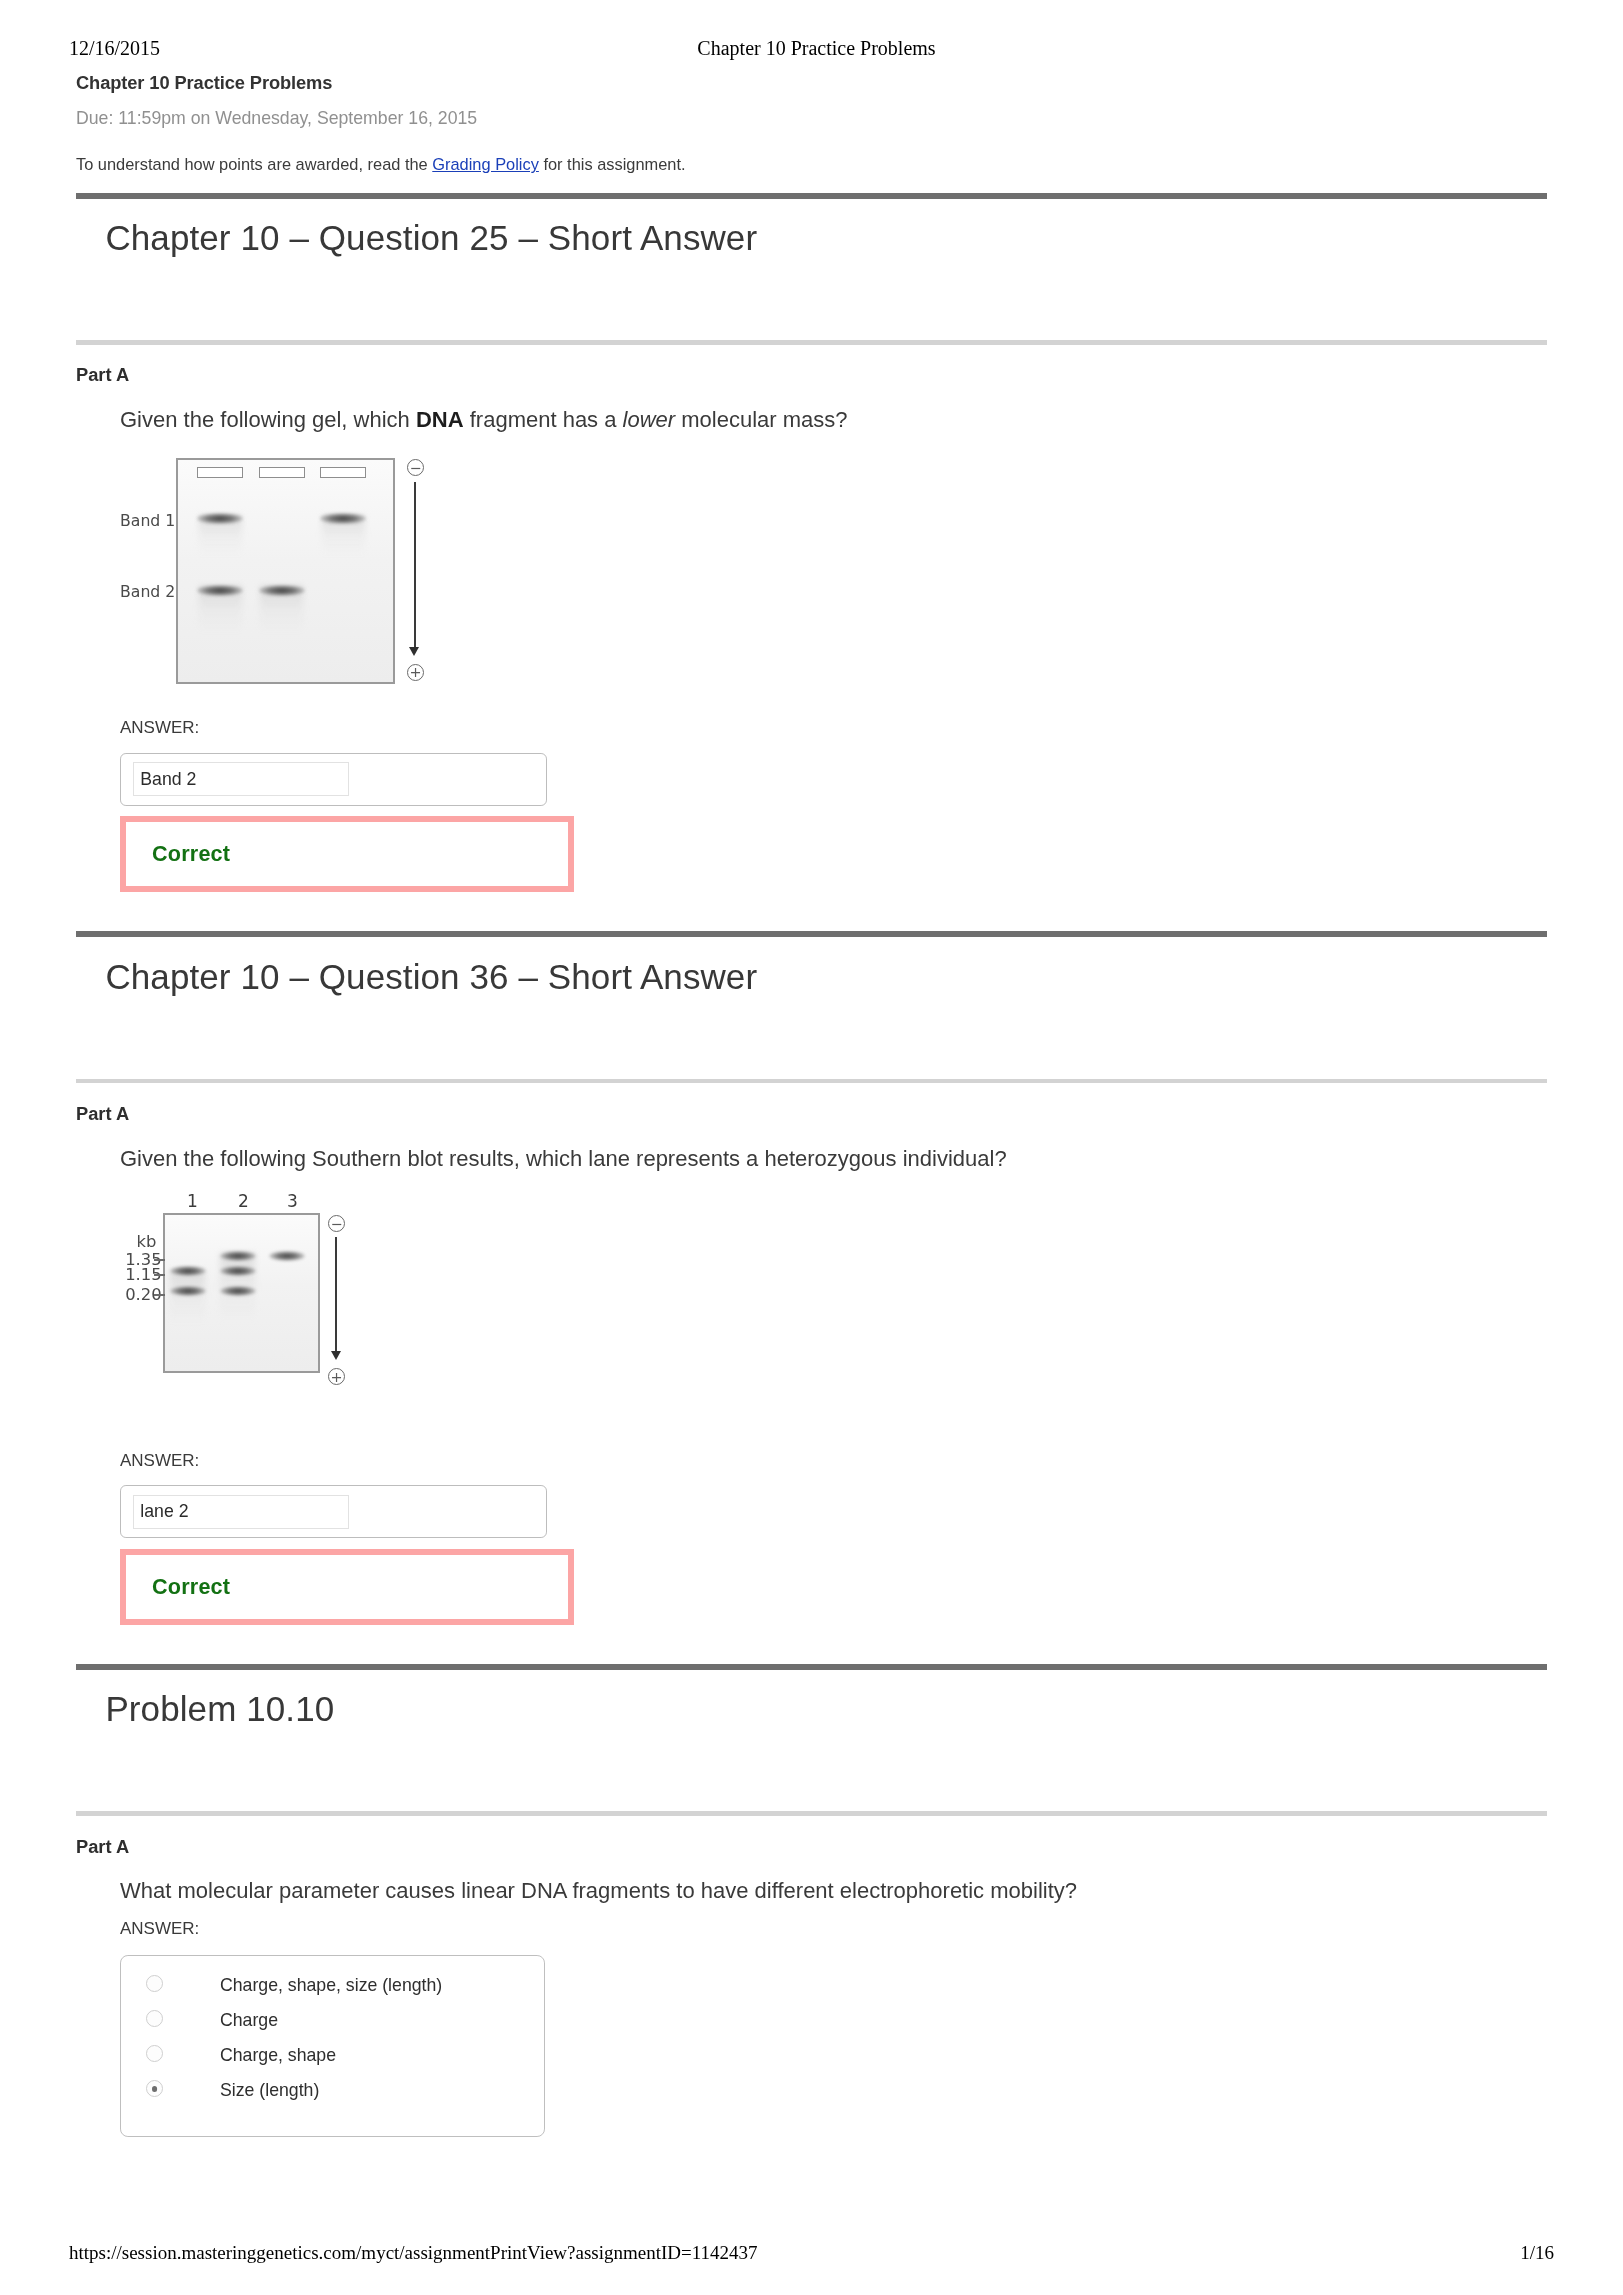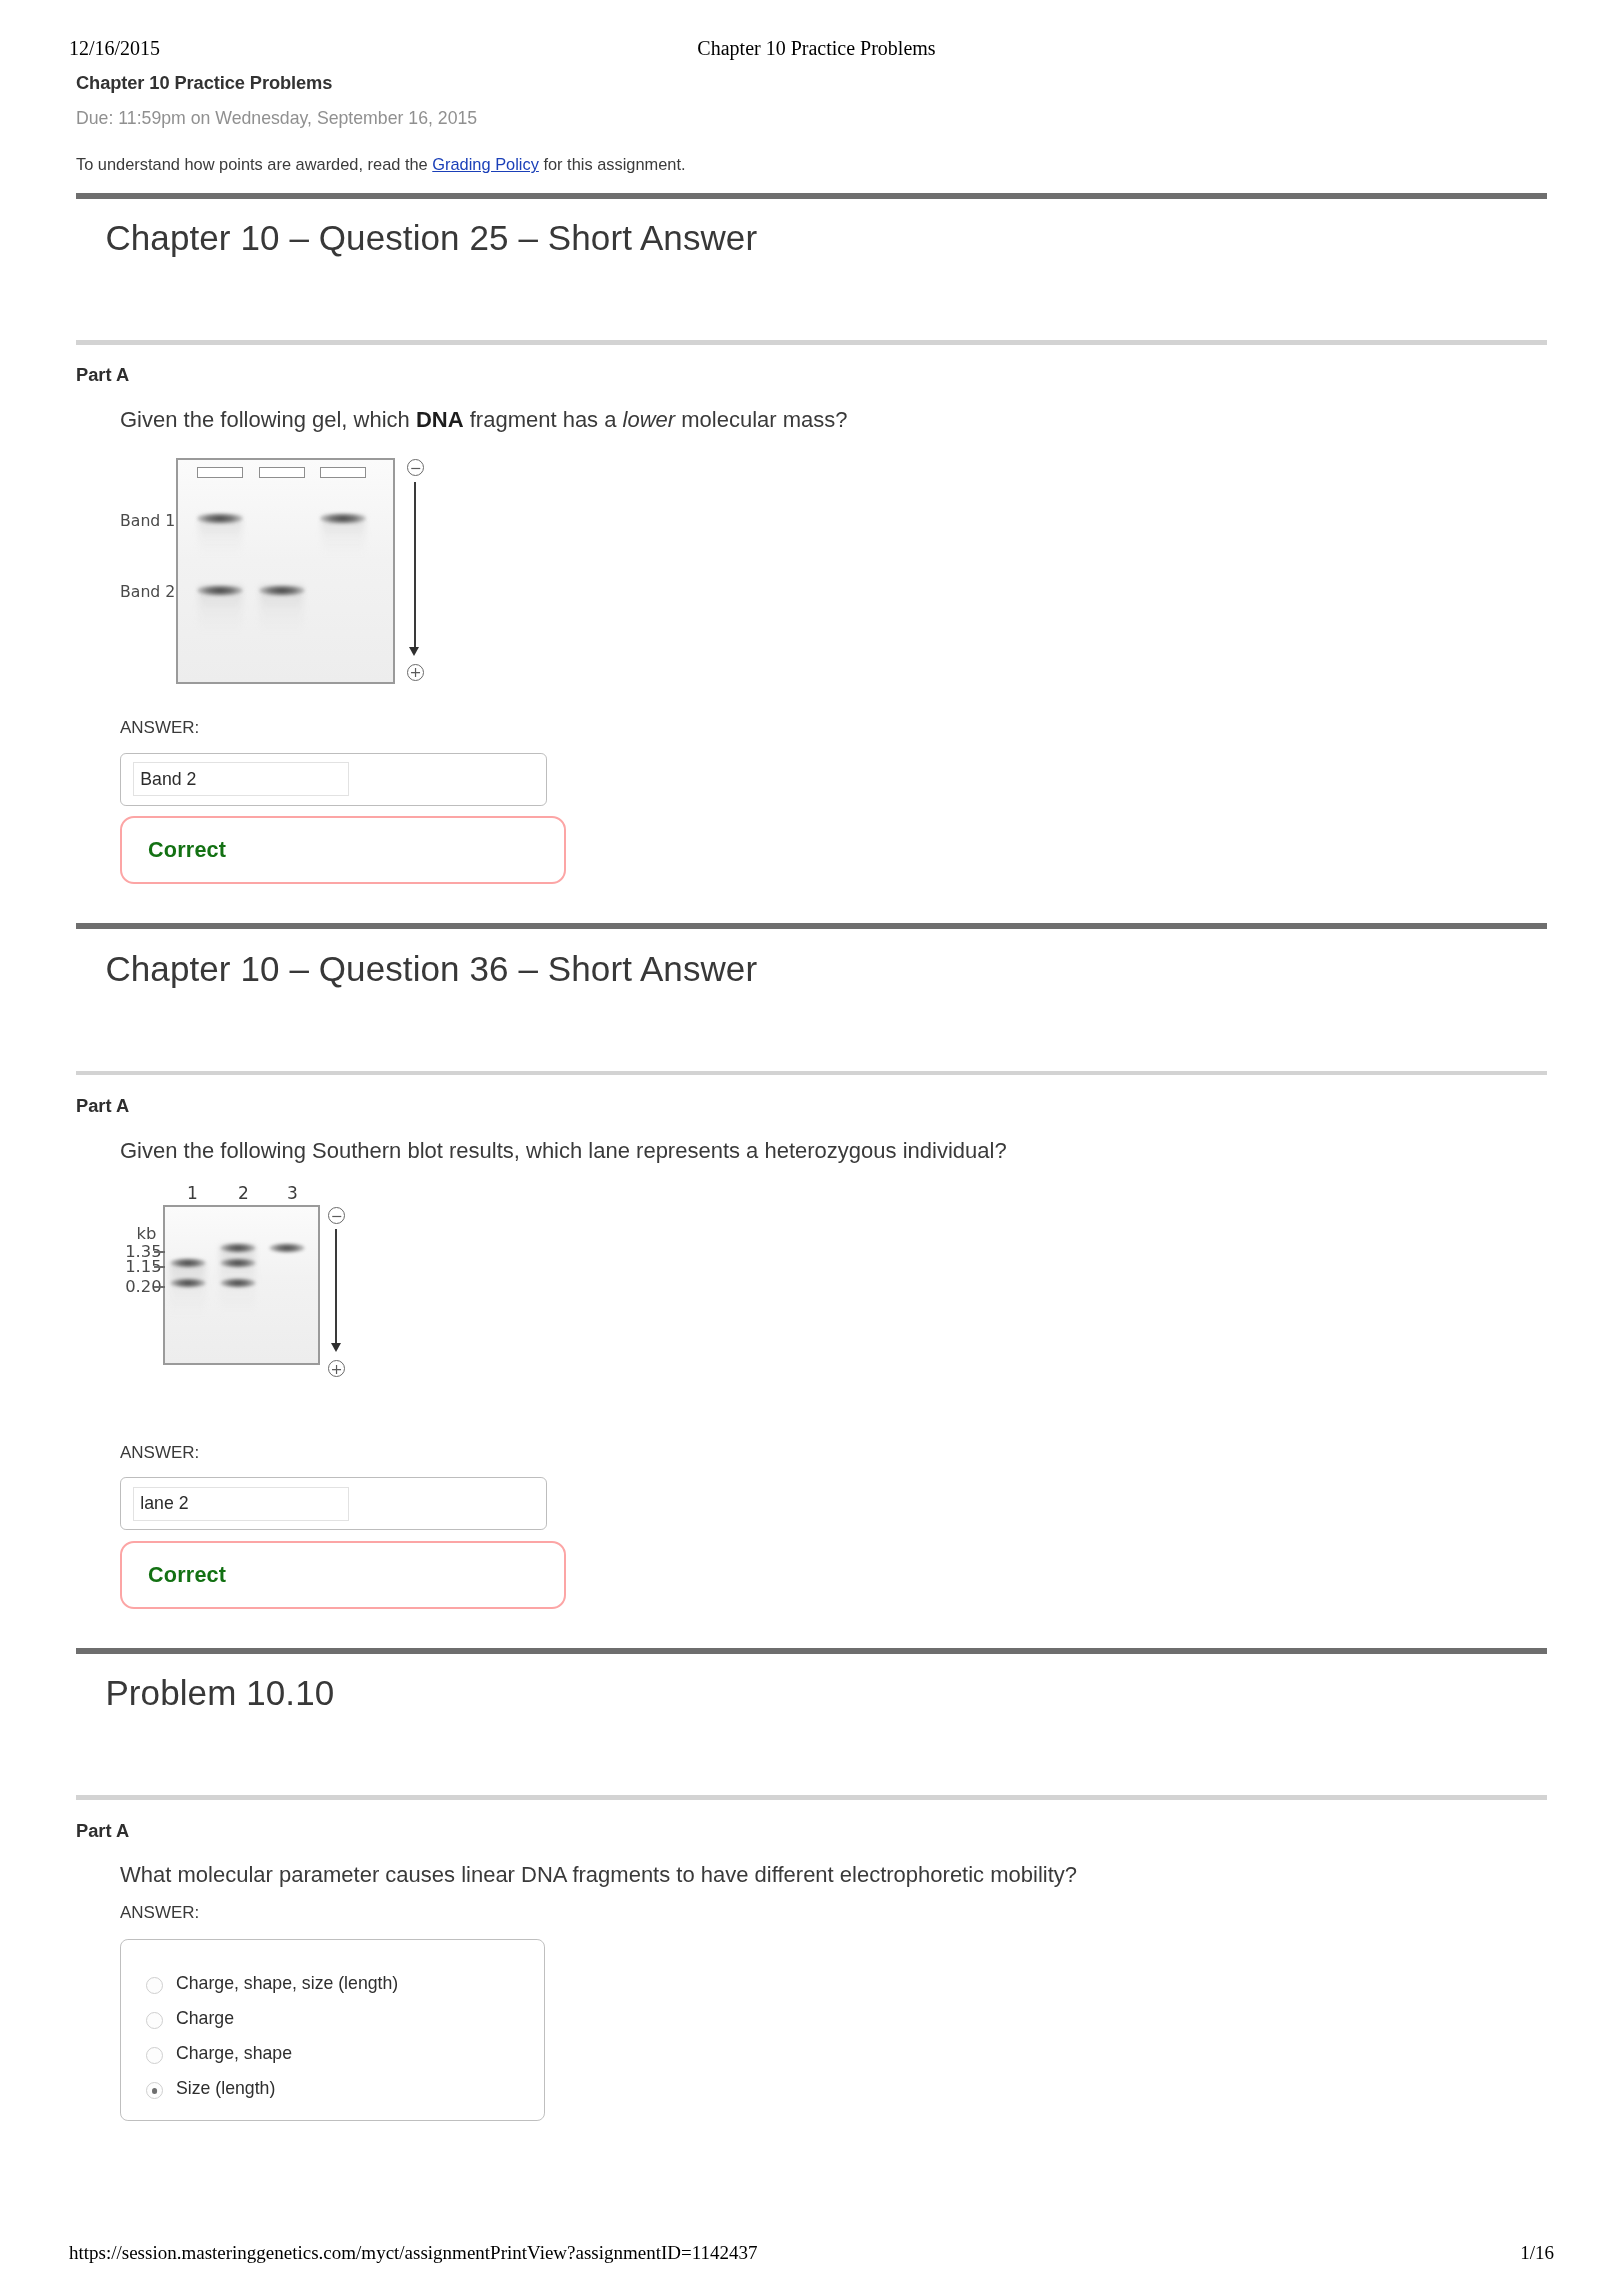--- a/index.html
+++ b/index.html
@@ -145,22 +145,22 @@
     align-items: center;
     padding-left: 6.5px;
     box-sizing: border-box;
     font-size: 17.7px;
     color: #2b2b2b;
   }
   .correct-box {
     margin-top: 10.5px;
     width: 442px;
     height: 64px;
-    border: 2px solid #fca5a5;
-    border-radius: 14px;
+    border: 6px solid #fca5a5;
+    border-radius: 0;
     background: #ffffff;
     display: flex;
     align-items: center;
   }
   .correct-text {
     margin-left: 26px;
     font-size: 21.6px;
     font-weight: bold;
     color: #137113;
     letter-spacing: 0.2px;
@@ -171,23 +171,24 @@
     margin-top: 15.7px;
     width: 425px;
     border: 1.3px solid #bfbfbf;
     border-radius: 7.9px;
     background: #ffffff;
     padding: 19.6px 0 21px 0;
     box-sizing: border-box;
   }
   .mc-row {
     display: flex;
-    align-items: flex-end;
+    align-items: flex-start;
     padding: 0 0 0 25px;
     height: 35px;
+    gap: 44px;
   }
   .radio {
     width: 17px;
     height: 17px;
     border-radius: 50%;
     border: 1.3px solid #cfcfcf;
     background: #fdfdfd;
     box-sizing: border-box;
     flex: 0 0 auto;
     position: relative;

